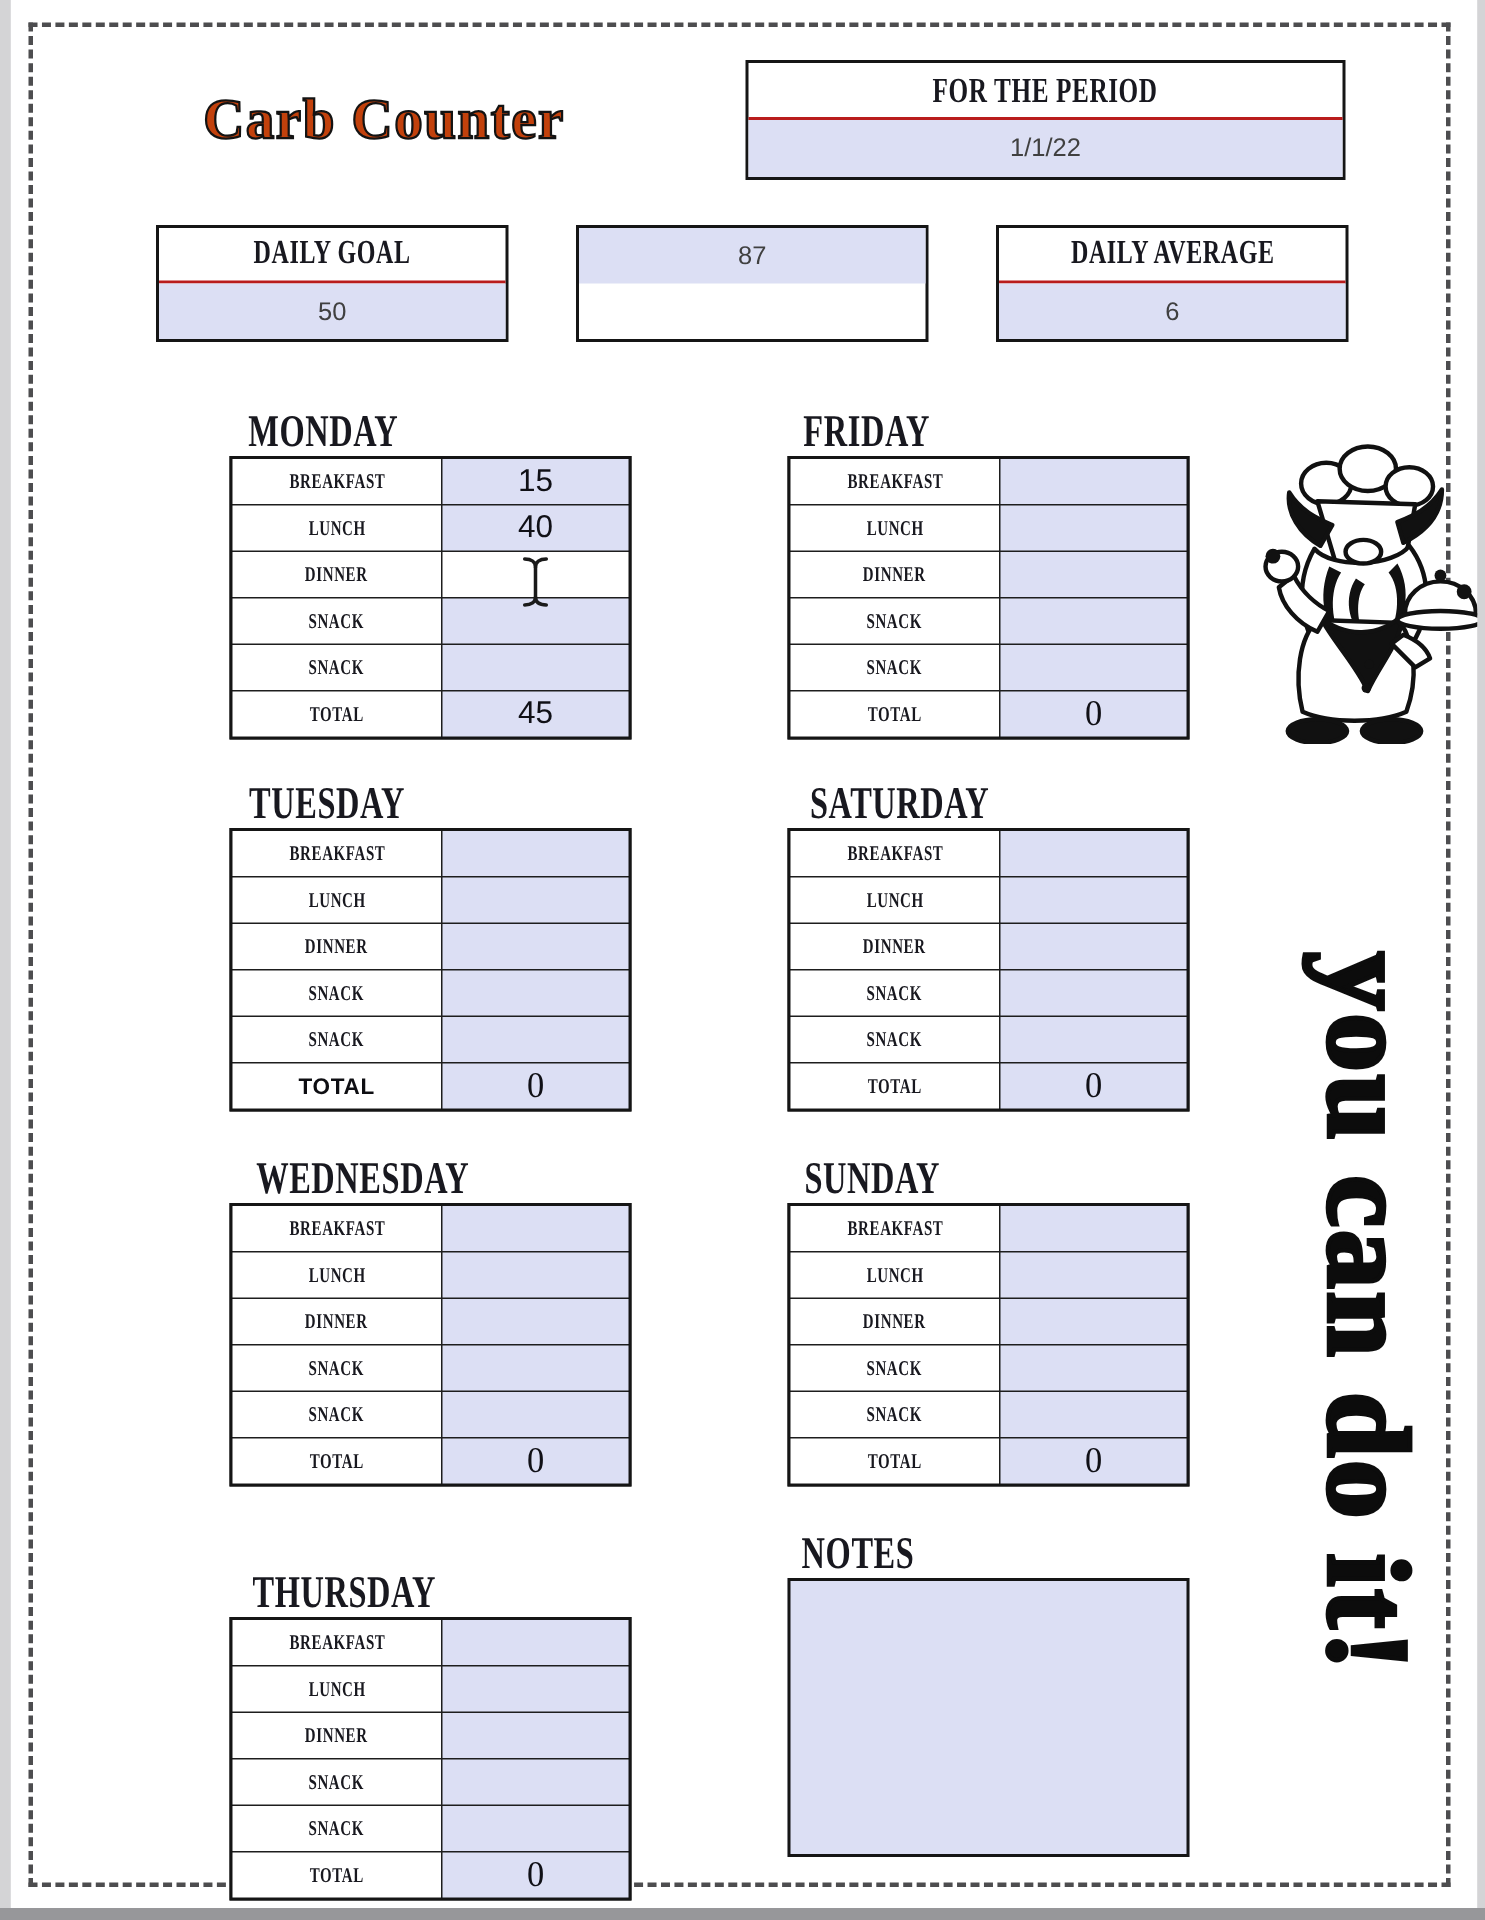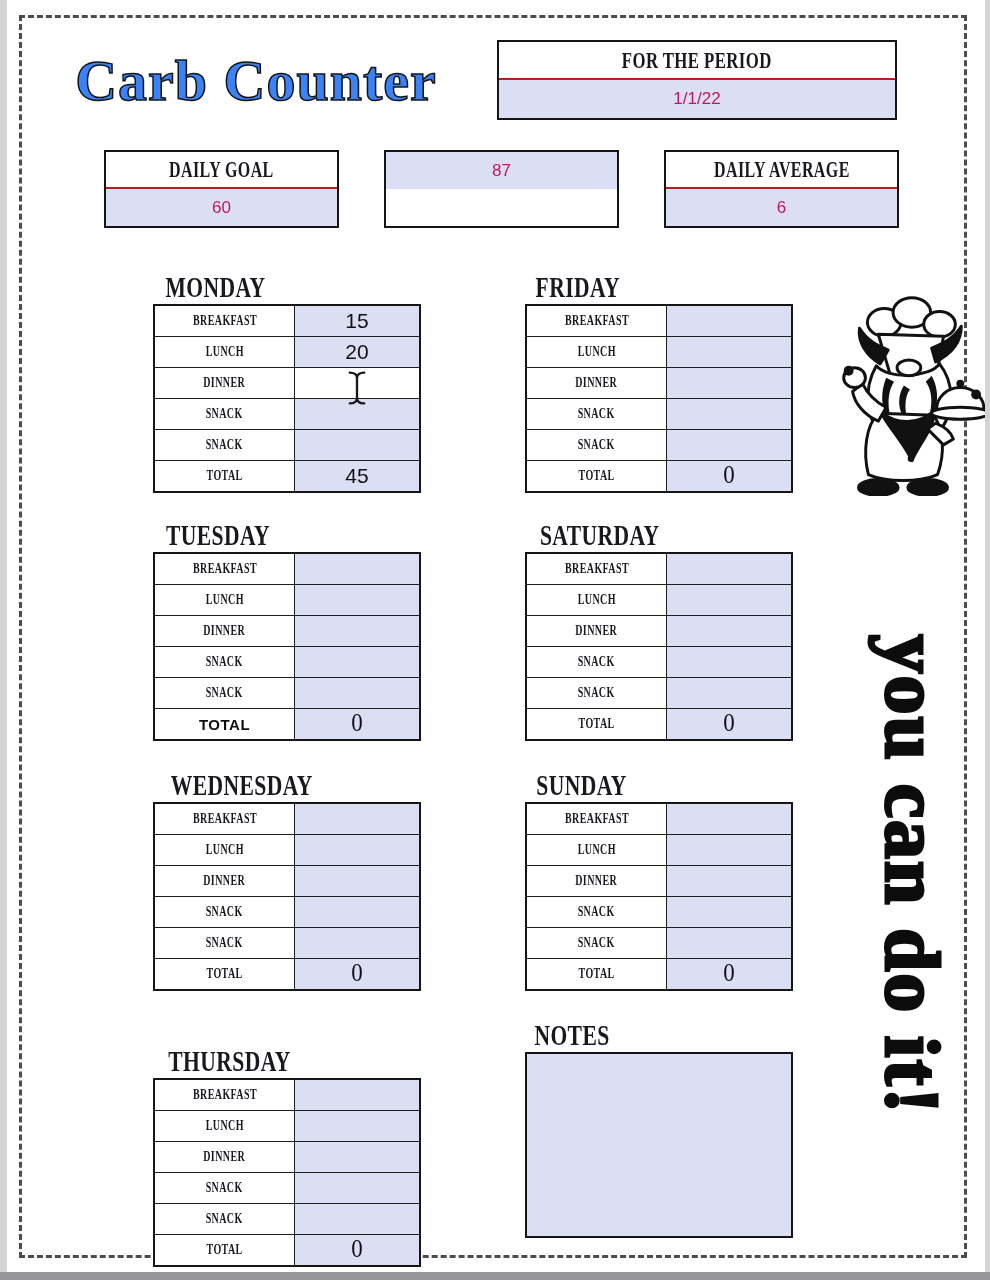--- a/index.html
+++ b/index.html
@@ -4,25 +4,25 @@
 <style>
   html,body{margin:0;padding:0;}
   body{width:990px;height:1280px;background:#c9c9cc;font-family:"Liberation Sans",sans-serif;}
   .page{position:absolute;left:7px;top:0;width:978px;height:1272px;background:#ffffff;overflow:visible;}
   .dash-frame{position:absolute;left:12px;top:15px;width:948px;height:1243px;border:3px dashed #4d4d4f;box-sizing:border-box;pointer-events:none;}
 
   
   .cond{display:inline-block;font-family:"Liberation Serif",serif;font-weight:700;letter-spacing:.5px;transform:scale(.8,1.12);transform-origin:center;color:#18181f;white-space:nowrap;}
 
   .app-title{position:absolute;left:23px;top:36px;width:452px;height:88px;display:flex;align-items:center;justify-content:center;
-    font-family:"Liberation Serif",serif;font-weight:700;font-size:58px;color:#3b82f6;letter-spacing:1px;-webkit-text-stroke:1.5px #131313;}
+    font-family:"Liberation Serif",serif;font-weight:700;font-size:38px;color:#c2410c;letter-spacing:1px;-webkit-text-stroke:1.5px #131313;}
 
   .hbox{position:absolute;border:2px solid #151515;box-sizing:border-box;background:#fff;}
   .hbox .hrow{height:38px;display:flex;align-items:center;justify-content:center;border-bottom:2px solid #b91c1c;box-sizing:border-box;font-size:21px;}
-  .hbox .vrow{height:100%;display:flex;align-items:center;justify-content:center;background:#dcdff4;font-size:17px;color:#be185d;}
+  .hbox .vrow{height:100%;display:flex;align-items:center;justify-content:center;background:#dcdff4;font-size:17px;color:#404040;}
   .period-box{left:490px;top:40px;width:400px;height:80px;}
   .period-box .vwrap{height:38px;}
   .stat-box{top:150px;width:235px;height:78px;}
   .stat-box .hrow{height:37px;font-size:20px;}
   .stat-box .vwrap{height:37px;}
 
   .day-block{position:absolute;width:268px;}
   .day-title{margin:0;height:32px;display:flex;align-items:center;justify-content:flex-start;font-size:27px;}
   .dtable{margin-top:1px;width:268px;box-sizing:border-box;border:2px solid #151515;background:#1d1d1d;
     display:grid;grid-template-columns:139px 124px;grid-auto-rows:30px;gap:1px;}
@@ -64,21 +64,21 @@
     <div class="vwrap">
         <div class="vrow">1/1/22</div>
       </div>
   </div>
 
   <div class="hbox stat-box" style="left:97px;">
     <div class="hrow">
         <span class="cond">DAILY GOAL</span>
       </div>
     <div class="vwrap">
-        <div class="vrow">60</div>
+        <div class="vrow">50</div>
       </div>
   </div>
   <div class="hbox stat-box" style="left:377px;">
     <div class="vwrap">
         <div class="vrow">87</div>
       </div>
   </div>
   <div class="hbox stat-box" style="left:657px;">
     <div class="hrow">
         <span class="cond">DAILY AVERAGE</span>
@@ -96,21 +96,21 @@
       <div class="cell lbl">
           <span class="cond">BREAKFAST</span>
         </div>
       <div class="cell val">
           <span class="num sans">15</span>
         </div>
       <div class="cell lbl">
           <span class="cond">LUNCH</span>
         </div>
       <div class="cell val">
-          <span class="num sans">20</span>
+          <span class="num sans">40</span>
         </div>
       <div class="cell lbl">
           <span class="cond">DINNER</span>
         </div>
       <div class="cell val active">
         <span class="num sans"></span>
         <svg class="ibeam" viewBox="0 0 26 40">
           <g fill="none" stroke="#1a1a1a" stroke-width="2.6" stroke-linecap="round">
             <path d="M5,3 C10,3 13,5 13,9 C13,5 16,3 21,3"></path>
             <path d="M13,9 L13,31"></path>

